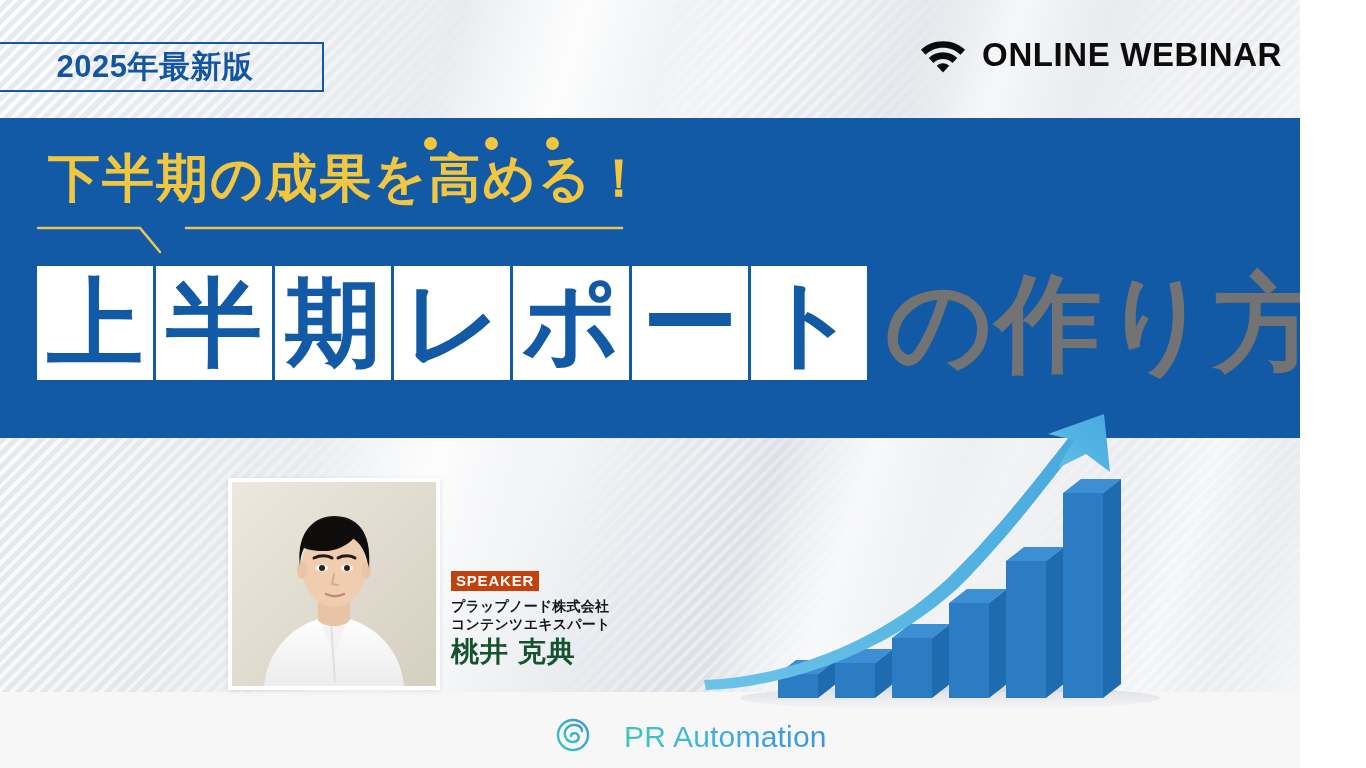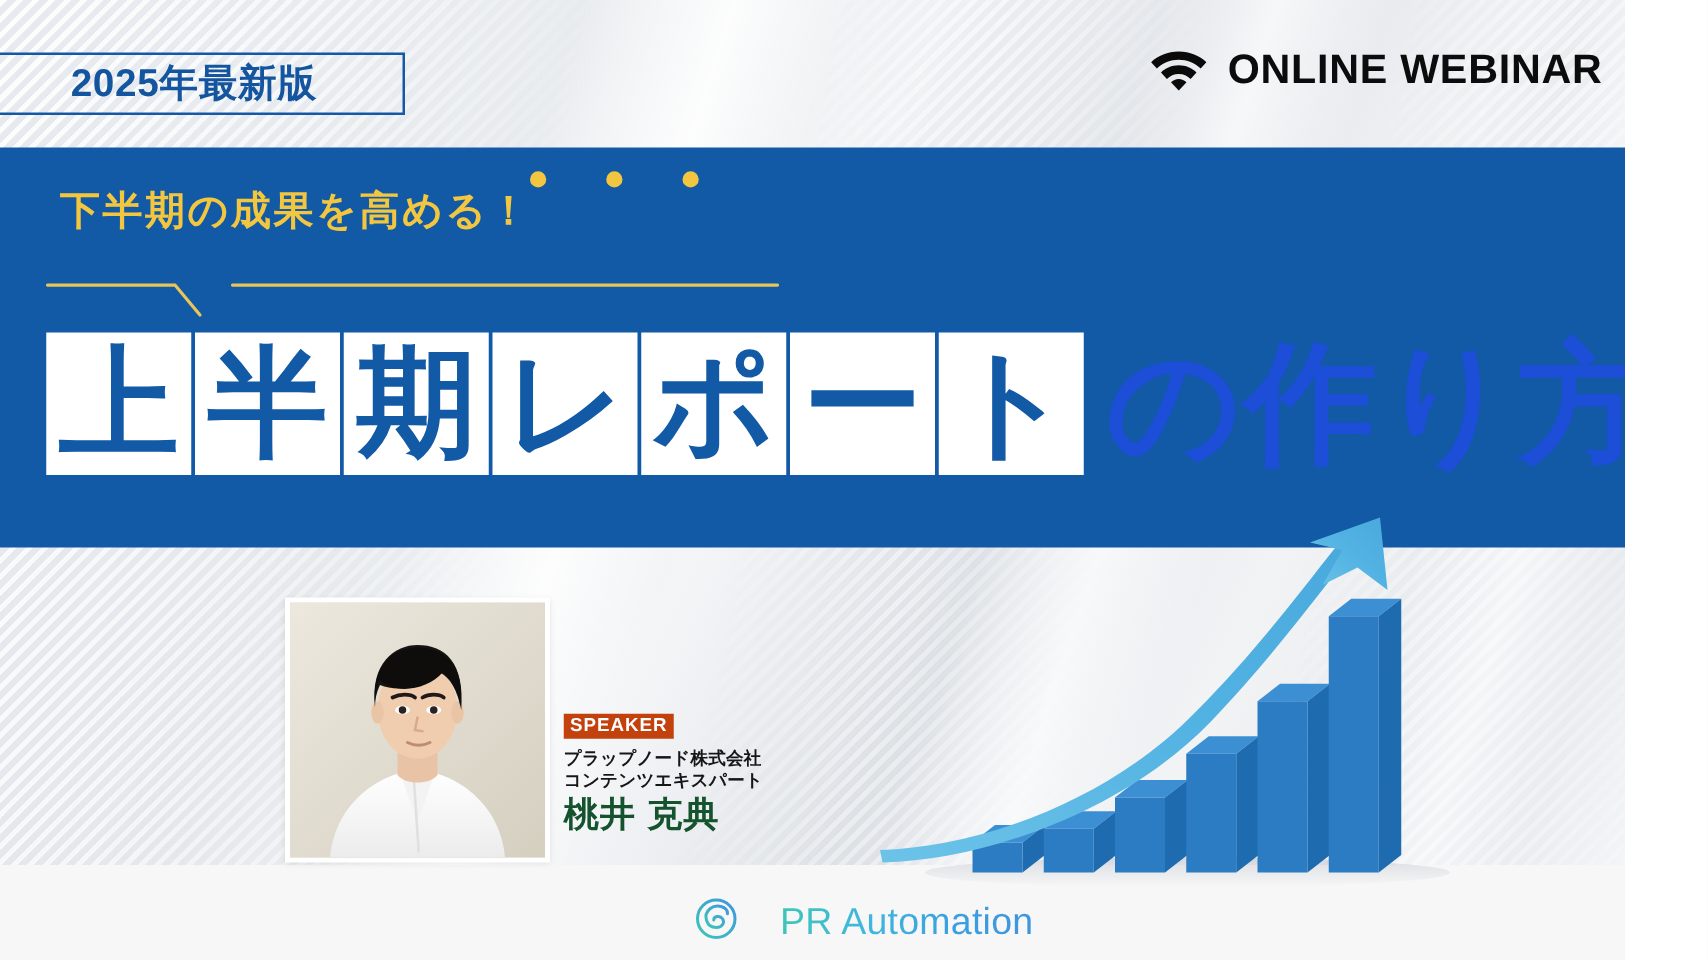--- a/index.html
+++ b/index.html
@@ -90,21 +90,21 @@
     left: 0; right: 0;
     top: 118px; height: 320px;
     background: #1259a6;
   }
 
   
   .subtitle {
     position: absolute;
     left: 48px; top: 152px;
     color: #f3c63f;
-    font-size: 32px;
+    font-size: 52px;
     font-weight: 700;
     letter-spacing: 2px;
     white-space: nowrap;
     line-height: 1;
   }
   .emph-dots {
     position: absolute;
     left: 424px; top: 137px;
     display: flex; gap: 48px;
   }
@@ -128,21 +128,21 @@
     background: #ffffff;
     display: flex; align-items: center; justify-content: center;
     color: #1259a6;
     font-size: 96px;
     font-weight: 700;
     line-height: 1;
   }
   .title-tail {
     position: absolute;
     left: 885px; top: 266px;
-    color: #1d4ed8;
+    color: #737373;
     font-size: 106px;
     font-weight: 700;
     line-height: 114px;
     letter-spacing: 2px;
     white-space: nowrap;
   }
 
   
   .photo-frame {
     position: absolute;

